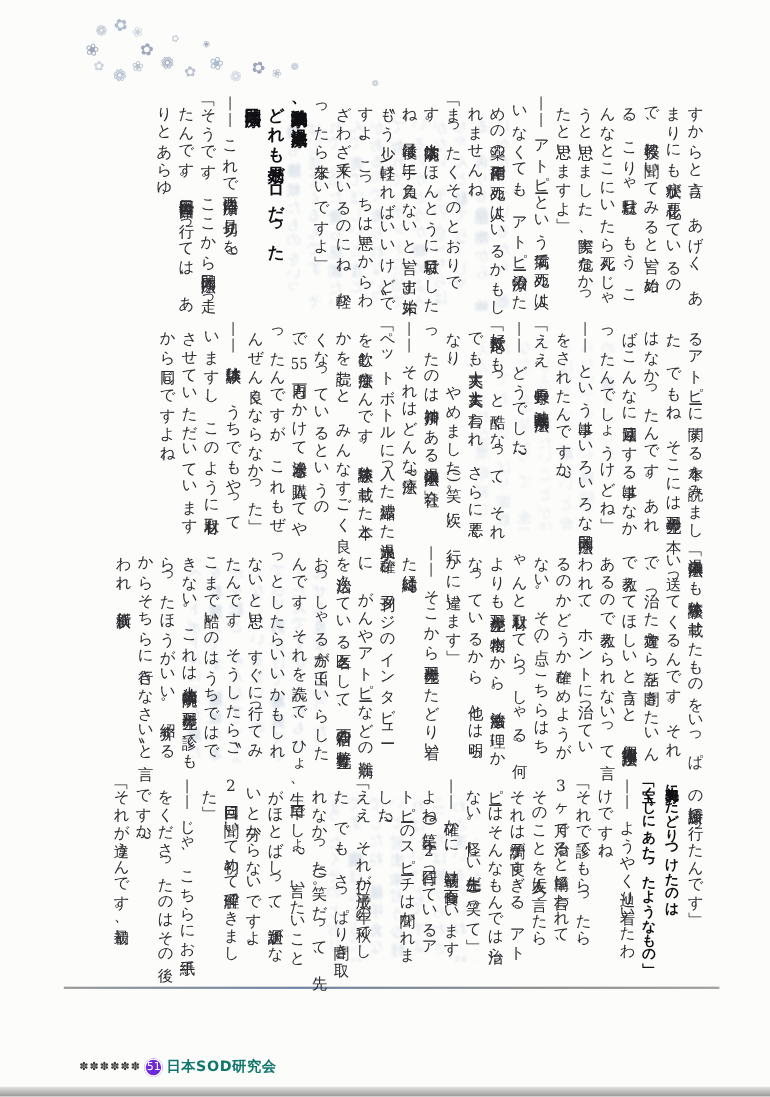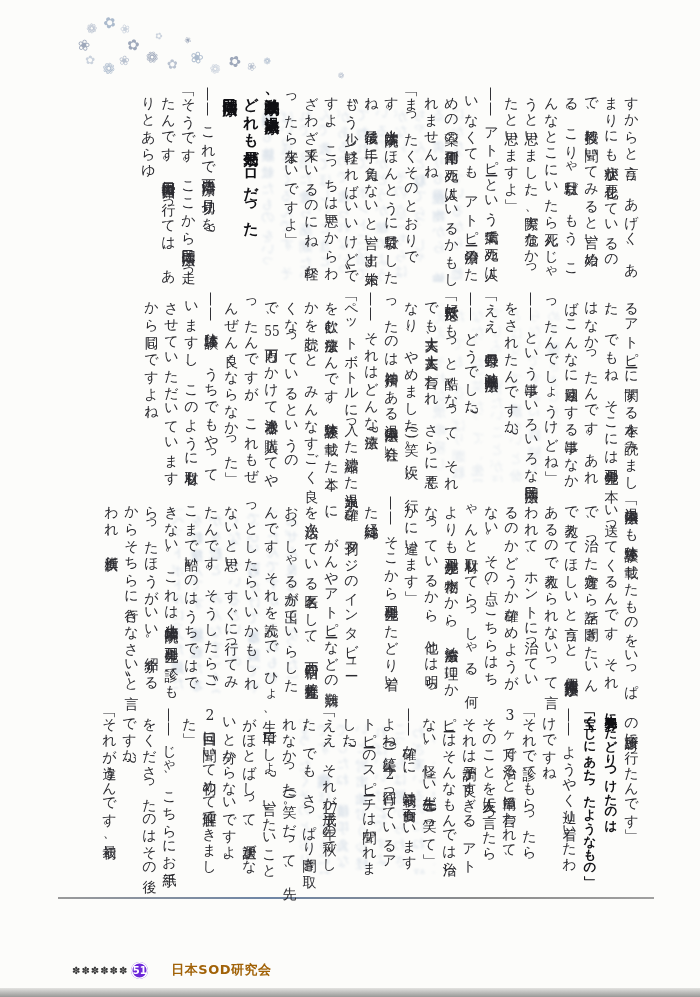--- a/index.html
+++ b/index.html
@@ -40,23 +40,23 @@
     font-family:"DejaVu Sans","Liberation Sans",sans-serif;}
   
   .bottom-rule{position:absolute;left:58px;top:897px;width:596px;height:2px;
     background:linear-gradient(to right,#9a9a9a,#6f86a6 35%,#8c8c8c 70%,#a0a0a0);z-index:2;}
   .footer{position:absolute;left:72px;top:961px;display:flex;align-items:center;gap:3px;z-index:3;
     font-family:"DejaVu Sans","Liberation Sans",sans-serif;}
   .footer .stars{font-size:10px;letter-spacing:1px;color:#3a3a3a;font-weight:bold;}
   .page-number-circle{
     width:17px;height:17px;border-radius:50%;background:#6d28d9;
     box-shadow:0 0 0 1.5px #fff inset;
-    color:#fff;font-size:10px;font-weight:bold;
+    color:#fff;font-size:10px;font-weight:normal;
     display:flex;align-items:center;justify-content:center;text-align:center;}
-  .footer .publication{font-size:13px;font-weight:bold;color:#a16207;letter-spacing:.5px;margin-left:20px;}
+  .footer .publication{font-size:13px;font-weight:bold;color:#0f766e;letter-spacing:.5px;}
   .scan-edge{position:absolute;left:0;right:0;bottom:0;height:9px;z-index:4;
     background:linear-gradient(to bottom,#e3e3e1,#b9b9b7 55%,#999997);}
 </style>
 </head>
 <body>
 
 <div class="page">
 
   <div class="ornament">
       <span class="flower" style="left: 127px; top: 38px; font-size: 15px; color: rgb(142, 154, 176); transform: rotate(10deg); opacity: 0.85;">✿</span>

